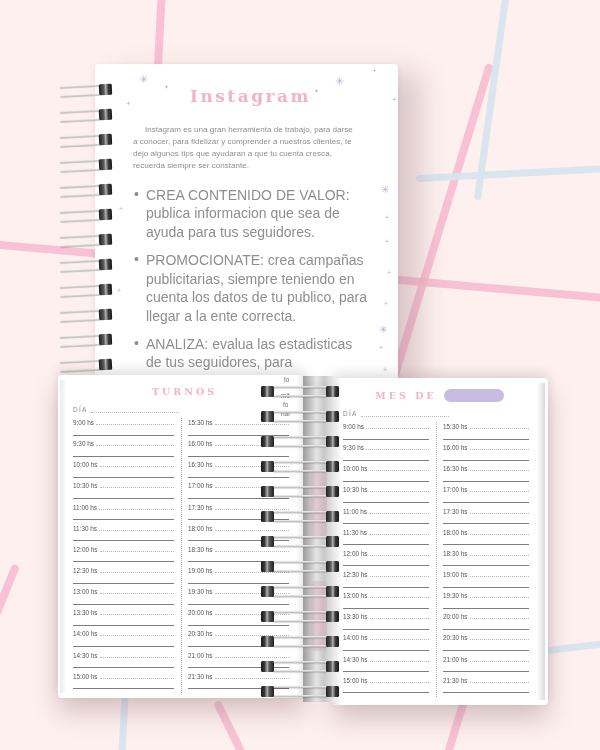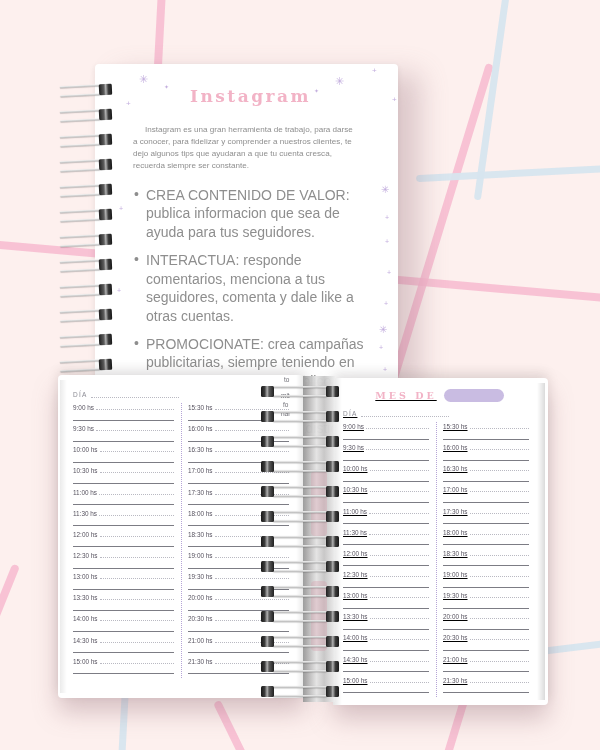--- a/index.html
+++ b/index.html
@@ -51,21 +51,21 @@
     background:linear-gradient(90deg,rgba(0,0,0,0),rgba(0,0,0,0.14));}
   .edge-l{position:absolute;left:2px;top:5px;bottom:5px;width:7px;
     background:linear-gradient(270deg,rgba(0,0,0,0),rgba(0,0,0,0.08));}
 
   .spine{position:absolute;left:303px;top:376px;width:32px;height:326px;z-index:4;
     background:linear-gradient(90deg,rgba(150,150,150,0.92),rgba(228,228,228,0.96) 42%,rgba(198,198,198,0.94) 66%,rgba(238,238,238,0.97));}
   .spine-tint{position:absolute;left:8px;width:16px;background:rgba(214,158,172,0.35);border-radius:4px;}
   .fragment{position:absolute;font-size:6.5px;color:#6f6f76;z-index:5;}
 
   .page-inner{padding:9px 9px 0 15px;}
-  .page-right .page-inner{padding:10px 12px 0 10px;text-decoration:underline;}
+  .page-right .page-inner{padding:10px 12px 0 10px;}
   .page-title-row{display:flex;justify-content:center;align-items:center;height:15px;margin-bottom:2px;}
   .page-title{font-family:"DejaVu Serif",serif;font-weight:bold;font-size:9.5px;
     letter-spacing:3px;color:#f2b3c6;white-space:nowrap;}
   .pill{display:inline-block;width:60px;height:13px;border-radius:7px;background:#c9bce2;margin-left:7px;}
   .day-row{display:flex;align-items:flex-end;height:12px;margin:2px 0 5px 0;}
   .day-label{font-size:6.5px;letter-spacing:1.2px;color:#8a8a93;}
   .day-dots{width:88px;height:5px;border-bottom:1px dotted #b9b9c2;margin-left:4px;}
   .grid{display:flex;}
   .col{flex:1;min-width:0;}
   .col.c2{border-left:1px dotted #b5a4d6;padding-left:6px;}
@@ -108,21 +108,20 @@
         <span class="deco" style="left: 284px; top: 280px; font-size: 7px;">+</span>
         <span class="deco" style="left: 288px; top: 302px; font-size: 7px;">+</span>
         <span class="deco" style="left: 24px; top: 141px; font-size: 7px;">+</span>
         <span class="deco" style="left: 22px; top: 223px; font-size: 7px;">+</span>
       </div>
     <div class="tips-content">
       <div class="tips-title">Instagram</div>
       <p class="tips-intro">Instagram es una gran herramienta de trabajo, para darse a conocer, para fidelizar y comprender a nuestros clientes, te dejo algunos tips que ayudaran a que tu cuenta cresca, recuerda siempre ser constante.</p>
       <ul class="tips-list">
           <li class="tip">CREA CONTENIDO DE VALOR: publica informacion que sea de ayuda para tus seguidores.</li>
-          <li class="tip">INTERACTUA: responde comentarios, menciona a tus seguidores, comenta y dale like a otras cuentas.</li>
           <li class="tip">PROMOCIONATE: crea campañas publicitarias, siempre teniendo en cuenta los datos de tu publico, para llegar a la ente correcta.</li>
           <li class="tip">ANALIZA: evalua las estadisticas de tus seguidores, para</li>
         </ul>
     </div>
   </div>
   <div id="tips-rings">
       <div class="ring left-ring" style="top: 85px;">
         <div class="wire w1"></div>
         <div class="wire w2"></div>
         <div class="clamp right"></div>
@@ -180,20 +179,23 @@
       <div class="ring left-ring" style="top: 360px;">
         <div class="wire w1"></div>
         <div class="wire w2"></div>
         <div class="clamp right"></div>
       </div>
     </div>
 
   <div class="planner-page page-left">
     <div class="edge-l"></div>
     <div class="page-inner">
+      <div class="page-title-row">
+        <span class="page-title">TURNOS</span>
+      </div>
       <div class="day-row">
         <span class="day-label">DÍA</span>
         <span class="day-dots"></span>
       </div>
       <div class="grid">
         <div class="col c1">
             <div class="slot">
               <span class="t">9:00 hs</span>
               <span class="leader"></span>
               <div class="rule"></div>

